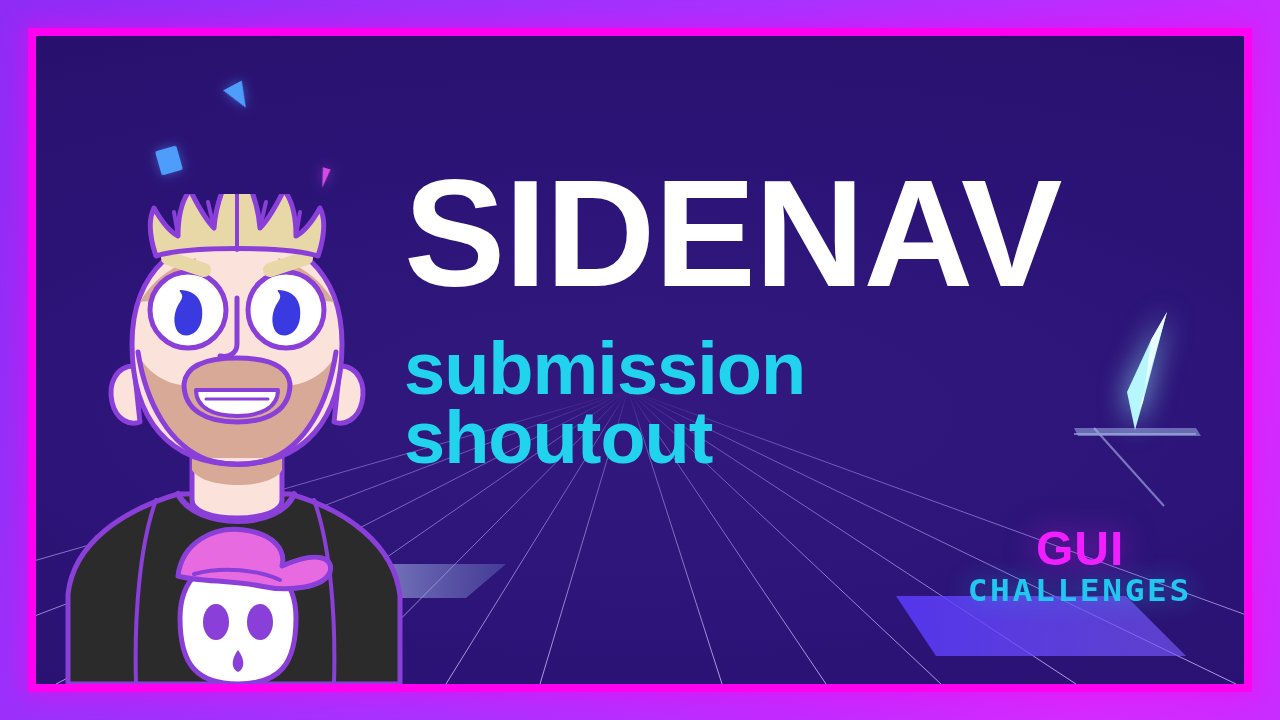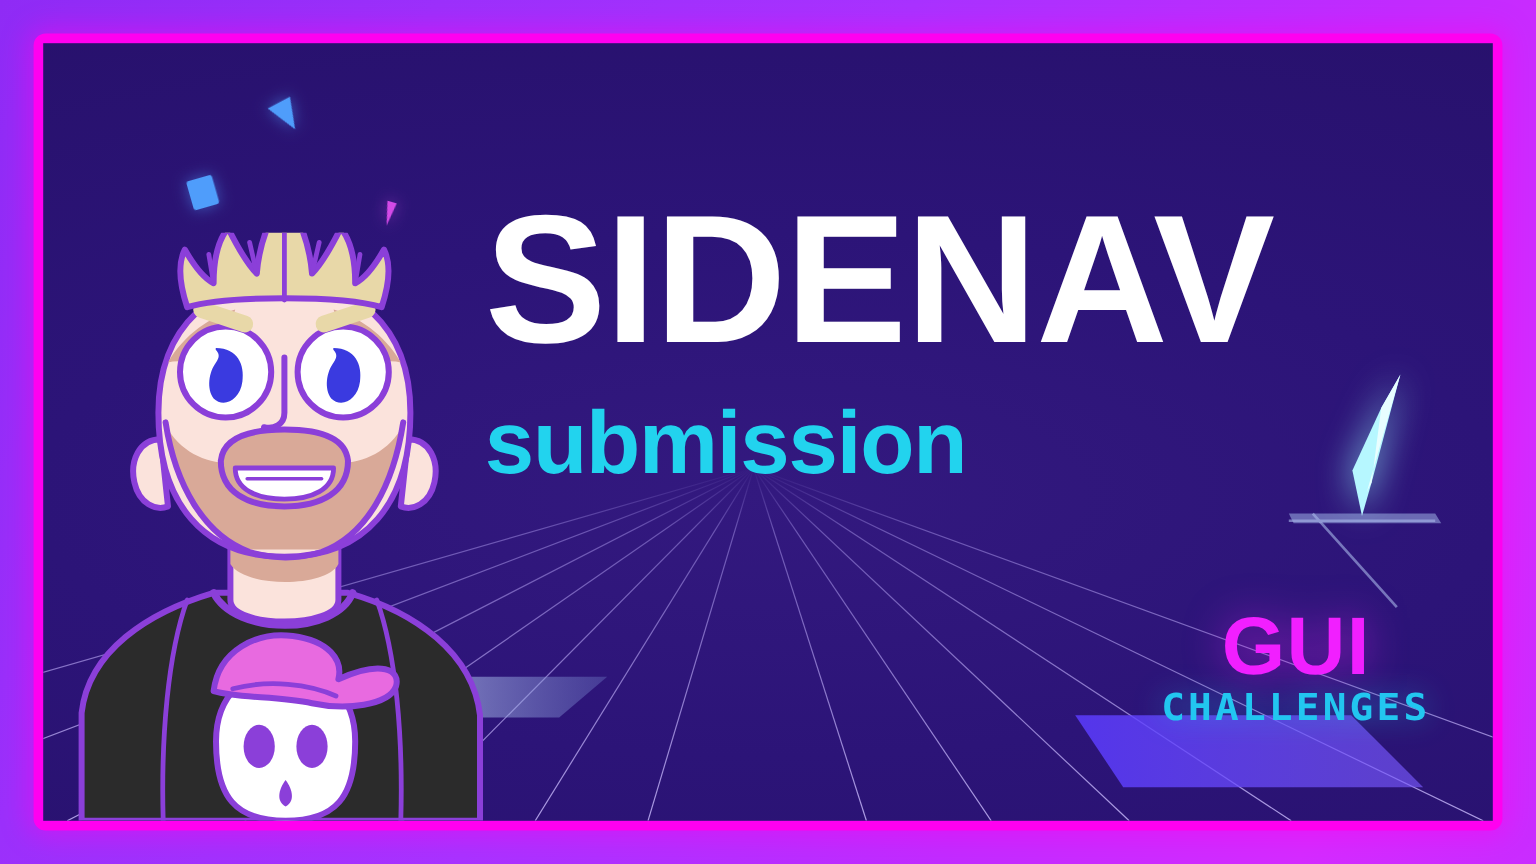--- a/index.html
+++ b/index.html
@@ -25,21 +25,20 @@
   }
 
   
   #frame {
     position:absolute;
     left:28px; top:28px;
     width:1224px; height:664px;
     background:#ff00f0;
     padding:8px;
     box-shadow:0 0 22px 4px rgba(255,0,240,.45);
-    border-radius:10px;
   }
 
   
   #scene {
     position:relative;
     width:100%; height:100%;
     background:
       radial-gradient(120% 80% at 50% 58%, #33197f 0%, #2c1478 42%, #261069 100%);
     overflow:hidden;
   }
@@ -115,21 +114,21 @@
   }
   #subtitle .sub-line { display:block; }
 
   
   #logo {
     position:absolute;
     right:58px; bottom:78px;
     text-align:center;
   }
   #logo-gui {
-    font-size:68px;
+    font-size:48px;
     font-weight:700;
     line-height:.92;
     color:#f11fff;
     letter-spacing:1px;
     filter:drop-shadow(0 0 16px rgba(241,31,255,.5));
   }
   #logo-challenges {
     margin-top:4px;
     font-size:31px;
     font-weight:700;
@@ -226,20 +225,21 @@
         <svg viewBox="0 0 60 130">
           <polygon points="46,6 22,96 14,124 6,86 30,34" fill="#b6f7ff"></polygon>
           <polygon points="46,6 30,34 22,96 18,104" fill="#e8feff"></polygon>
         </svg>
       </div>
 
       <div id="headline">
         <div id="title">SIDENAV</div>
         <div id="subtitle">
           <span class="sub-line">submission</span>
+          <span class="sub-line">shoutout</span>
         </div>
       </div>
 
       <div id="logo">
         <div id="logo-gui">GUI</div>
         <div id="logo-challenges">CHALLENGES</div>
       </div>
 
       <div id="avatar">
         <svg viewBox="0 0 420 490">

